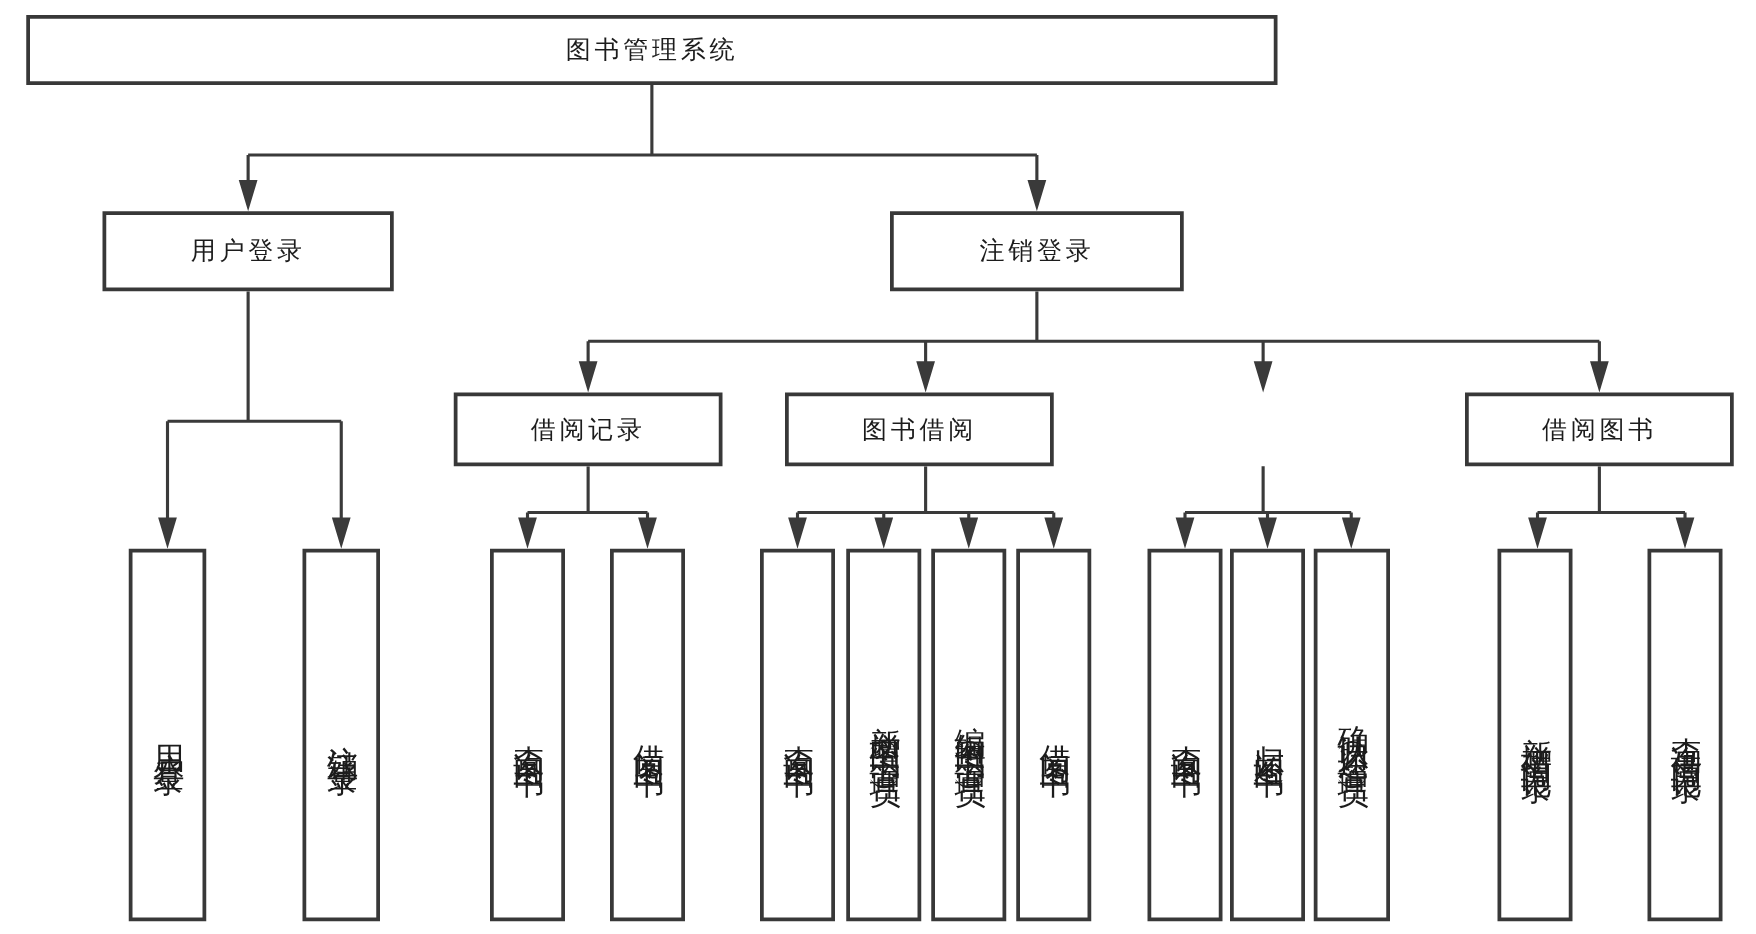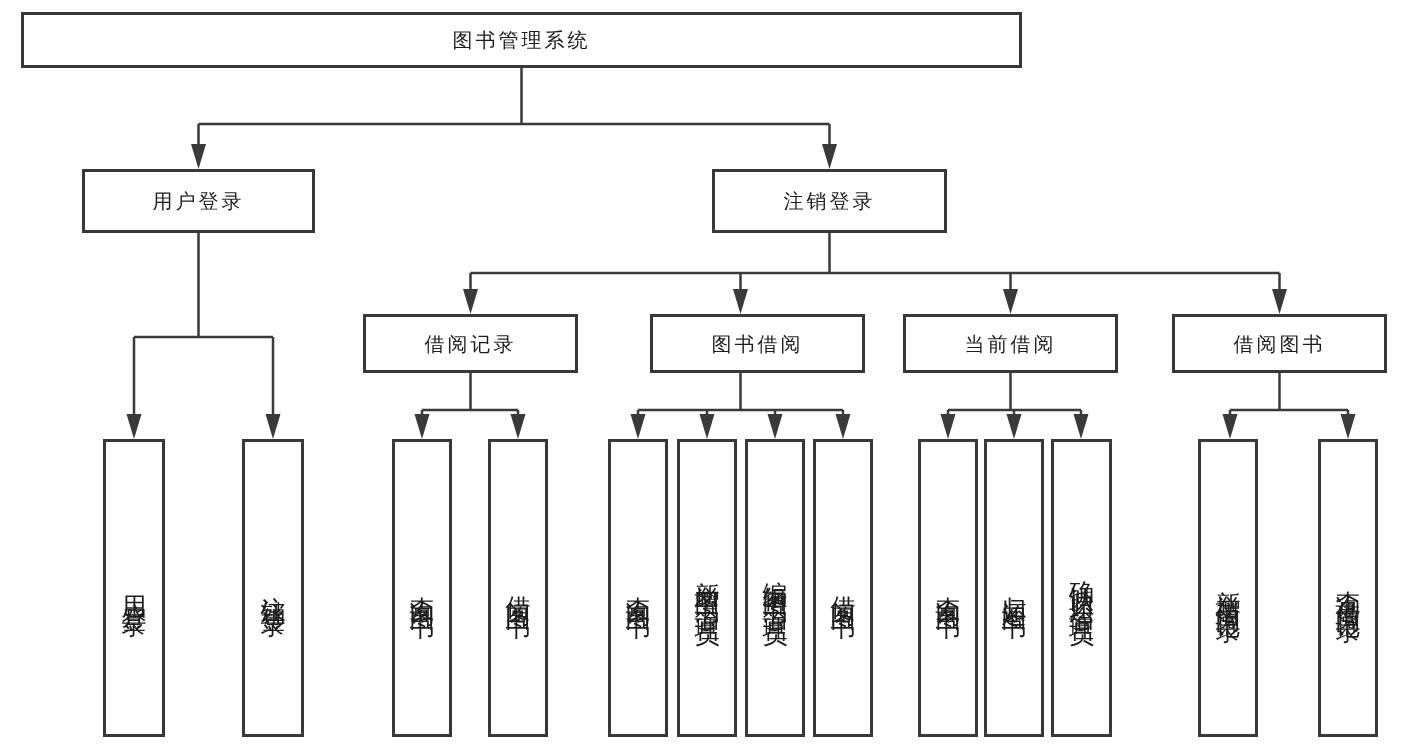--- a/index.html
+++ b/index.html
@@ -116,25 +116,22 @@
   <div class="node" style="left:82px;top:169px;width:233px;height:64px">
     <span class="h-label">用户登录</span>
   </div>
   <div class="node" style="left:712px;top:169px;width:235px;height:64px">
     <span class="h-label">注销登录</span>
   </div>
 
   <div class="node" style="left:363px;top:314px;width:215px;height:59px">
     <span class="h-label">借阅记录</span>
   </div>
-  <div class="node" style="left:650px;top:314px;width:215px;height:59px">
+  <div class="node" style="left:628px;top:314px;width:215px;height:59px">
     <span class="h-label">图书借阅</span>
-  </div>
-  <div class="node" style="left:903px;top:314px;width:215px;height:59px">
-    <span class="h-label">当前借阅</span>
   </div>
   <div class="node" style="left:1172px;top:314px;width:215px;height:59px">
     <span class="h-label">借阅图书</span>
   </div>
 
   <div class="leaf" style="left:103px;width:62px">
     <span class="v-label">用户登录</span>
   </div>
   <div class="leaf" style="left:242px;width:62px">
     <span class="v-label">注销登录</span>

